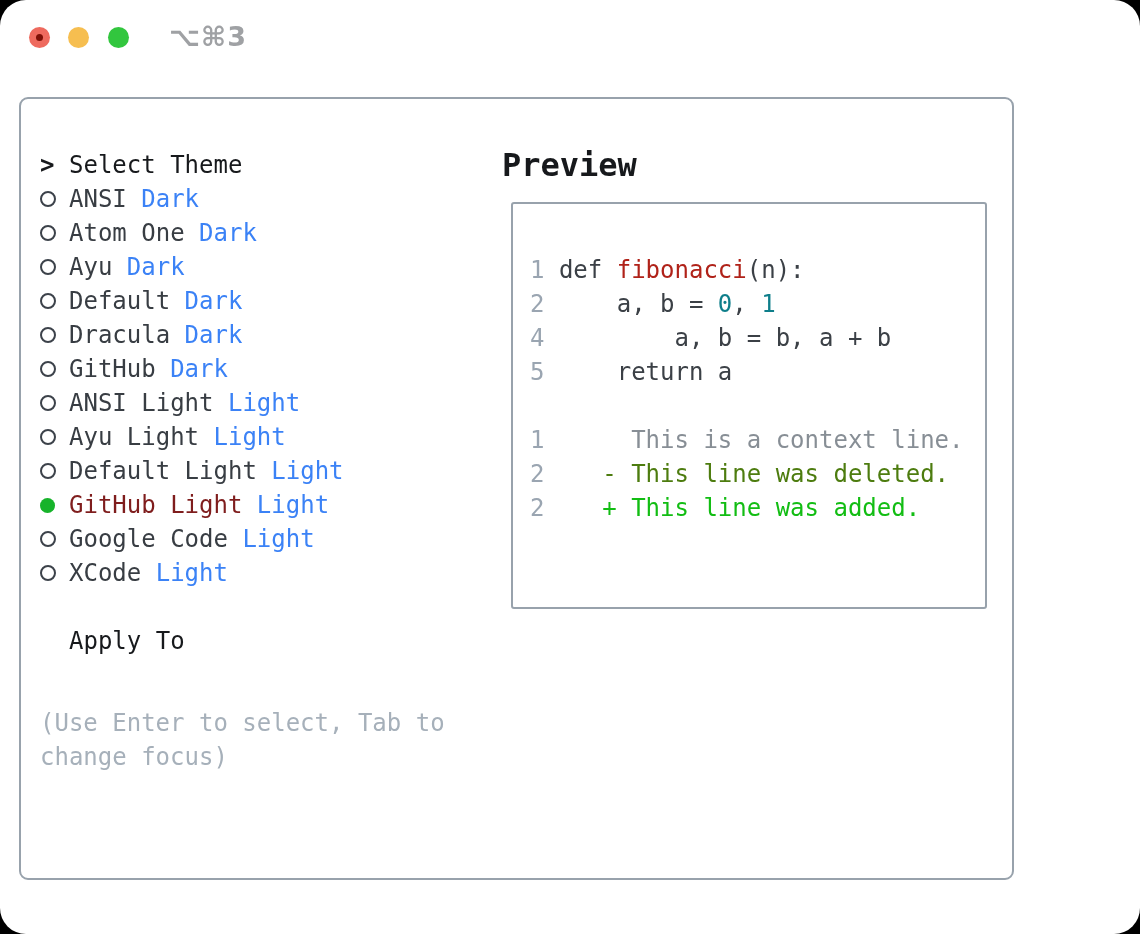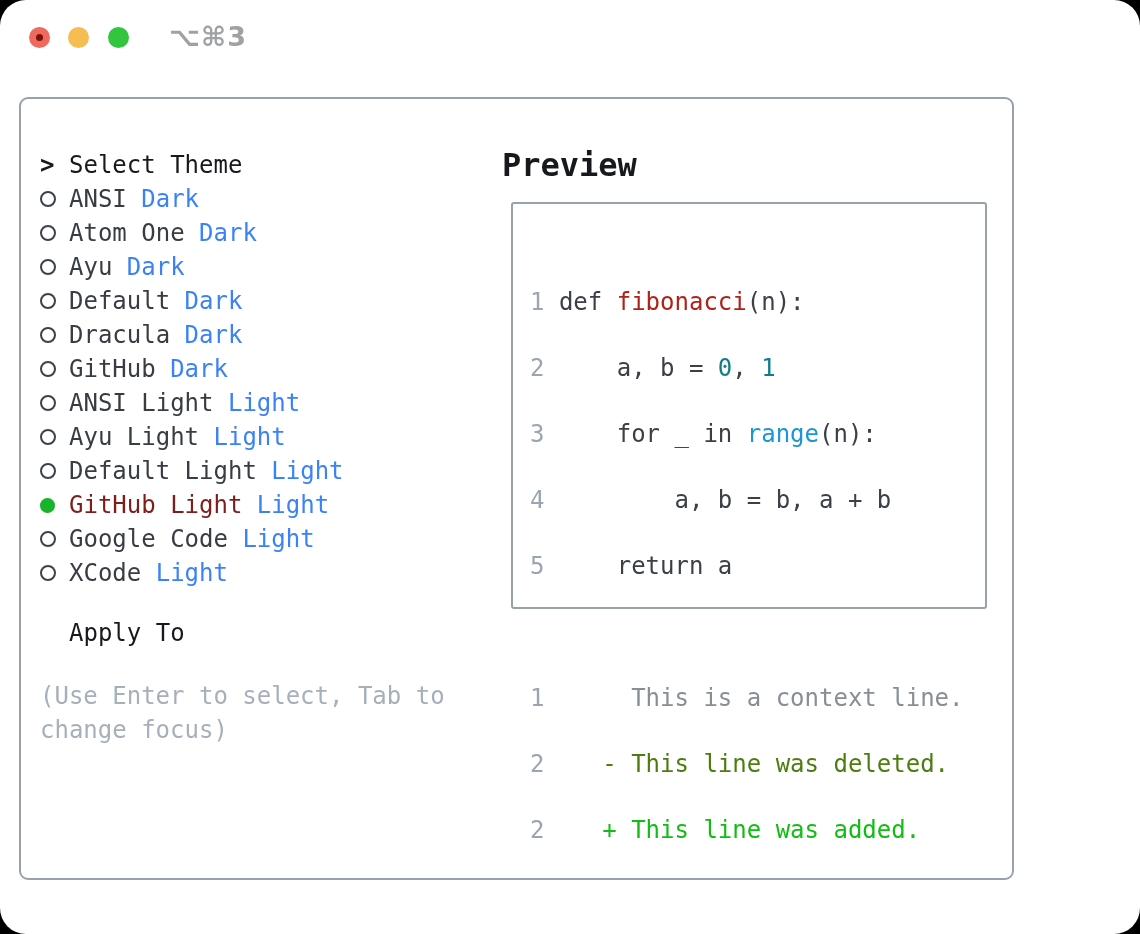--- a/index.html
+++ b/index.html
@@ -22,28 +22,28 @@
   .left-col{position:absolute;left:19px;top:49px;font-size:24px;line-height:34px;color:#383d43;}
   .row{display:flex;align-items:center;height:34px;white-space:pre;}
   .prefix{display:inline-flex;align-items:center;width:29px;flex:0 0 29px;}
   .caret{font-weight:bold;color:#17191c;}
   .radio{width:12px;height:12px;border:2px solid #3c424a;border-radius:50%;box-sizing:content-box;}
   .radio.selected{width:15px;height:15px;border:none;background:#17b32b;}
   .hdr{font-weight:normal;color:#17191c;}
   .name{color:#383d43;}
   .name.green{color:#7f1d1d;}
   .variant{color:#3b82f6;}
-  .apply-hdr{margin-top:26px;}
-  .hint{margin-top:29px;color:#a6b0ba;text-align:center;}
+  .apply-hdr{margin-top:34px;}
+  .hint{margin-top:48px;color:#a6b0ba;text-align:center;}
 
   
   .preview-title{position:absolute;left:481px;top:49px;height:34px;display:flex;align-items:center;font-size:32px;font-weight:bold;color:#17191c;}
   .preview-box{position:absolute;left:490px;top:103px;width:476px;height:407px;border:2px solid #98a2ac;border-radius:3px;box-sizing:border-box;background:#fff;}
   .code{padding:49px 0 0 17px;font-size:24px;line-height:34px;}
-  .cline{height:34px;white-space:pre;margin-top:32px;}
+  .cline{height:34px;white-space:pre;}
   .lnum{color:#9aa5b1;}
   .tk-code{color:#3b4046;}
   .tk-func{color:#b02219;}
   .tk-number{color:#0e7e8a;}
   .tk-builtin{color:#1b95d3;}
   .tk-context{color:#878e95;}
   .tk-deleted{color:#4d7c0f;}
   .tk-added{color:#12bd13;}
 </style>
 </head>
@@ -92,21 +92,20 @@
         <div class="row" style="height:34px">change focus)</div>
       </div>
     </div>
 
     <div class="preview-title">Preview</div>
 
     <div class="preview-box">
       <div class="code">
           <div class="cline"><span class="lnum">1 </span><span class="tk-code">def </span><span class="tk-func">fibonacci</span><span class="tk-code">(n):</span></div>
           <div class="cline"><span class="lnum">2 </span><span class="tk-code">    a, b = </span><span class="tk-number">0</span><span class="tk-code">, </span><span class="tk-number">1</span></div>
-          <div class="cline"><span class="lnum">3 </span><span class="tk-code">    for _ in </span><span class="tk-builtin">range</span><span class="tk-code">(n):</span></div>
           <div class="cline"><span class="lnum">4 </span><span class="tk-code">        a, b = b, a + b</span></div>
           <div class="cline"><span class="lnum">5 </span><span class="tk-code">    return a</span></div>
           <div class="cline"></div>
           <div class="cline"><span class="lnum">1 </span><span class="tk-context">     This is a context line.</span></div>
           <div class="cline"><span class="lnum">2 </span><span class="tk-deleted">   - This line was deleted.</span></div>
           <div class="cline"><span class="lnum">2 </span><span class="tk-added">   + This line was added.</span></div>
         </div>
     </div>
 
   </div>

